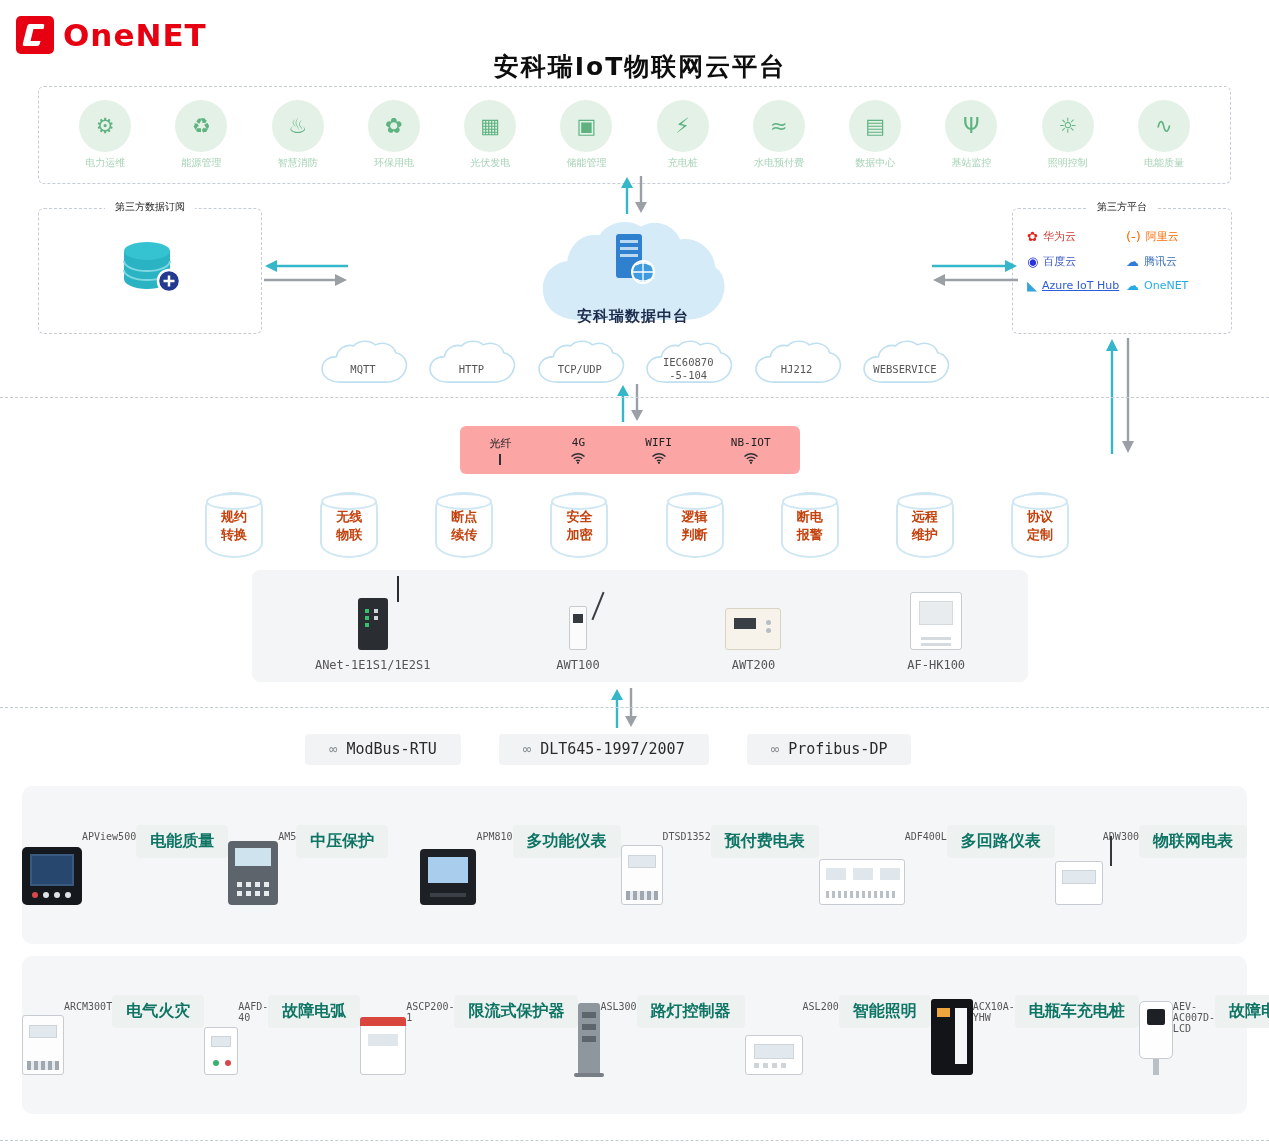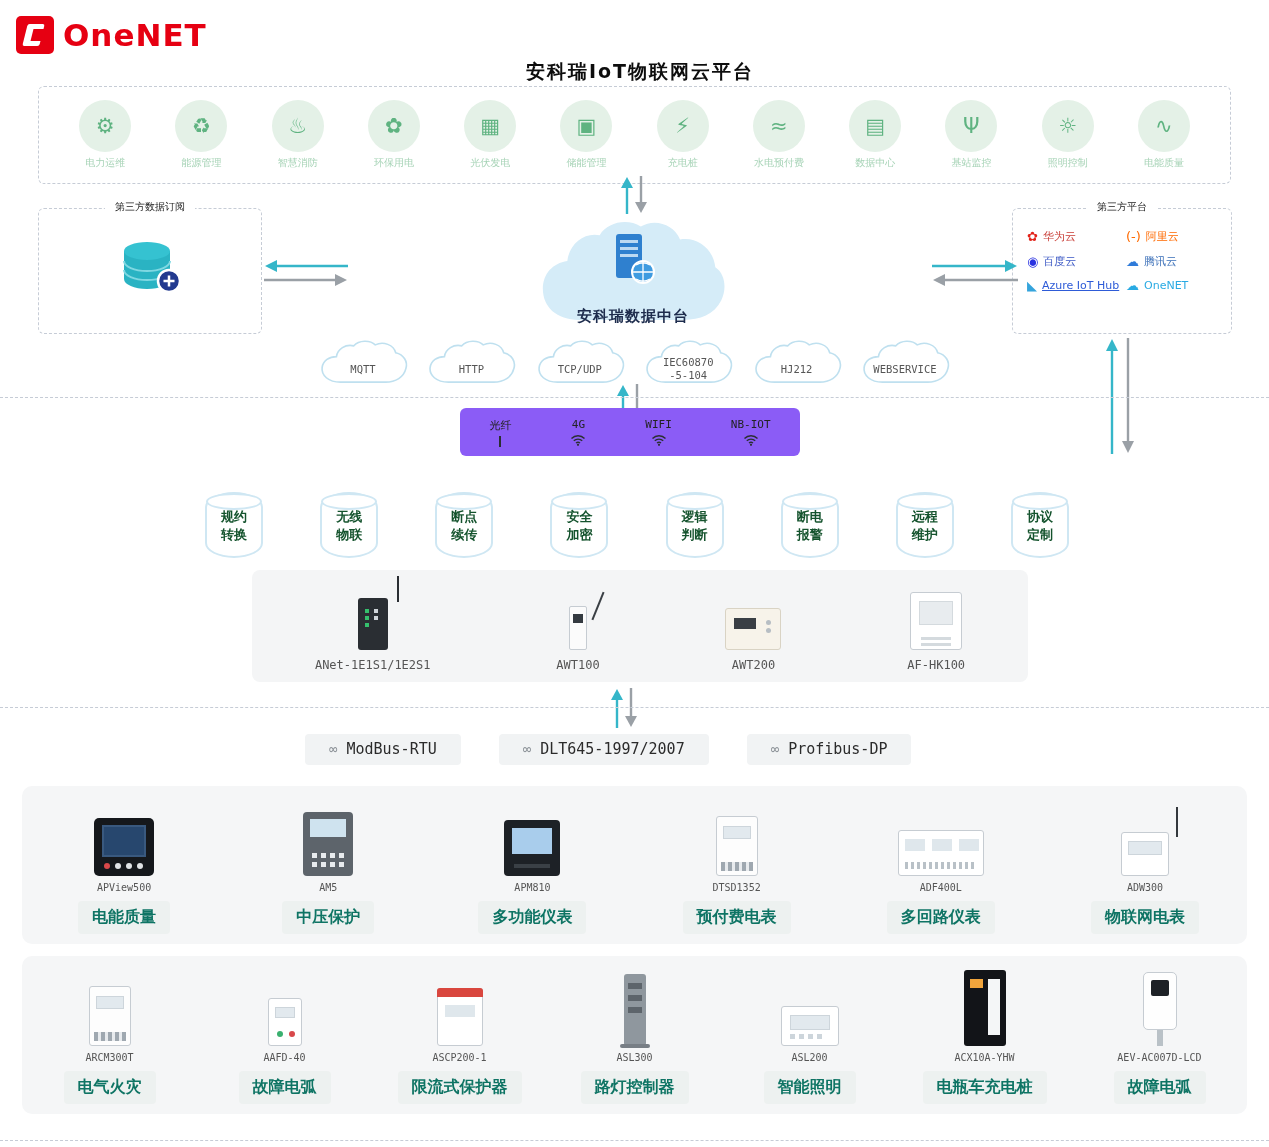--- a/index.html
+++ b/index.html
@@ -5,22 +5,22 @@
   html,body{margin:0;padding:0;background:#fff;}
   .stage{position:relative;width:1269px;height:1147px;background:#fff;overflow:hidden;
          font-family:"DejaVu Sans","Liberation Sans",sans-serif;color:#333;}
 
   
   .brand{position:absolute;left:16px;top:16px;display:flex;align-items:center;gap:9px;}
   .brand-mark{width:38px;height:38px;background:#e60012;border-radius:5px;position:relative;overflow:hidden;}
   .brand-mark::after{content:"";position:absolute;left:9px;top:8px;width:17px;height:22px;background:#fff;transform:skewX(-14deg);border-radius:2px;}
   .brand-mark::before{content:"";position:absolute;left:16px;top:13px;width:13px;height:12px;background:#e60012;transform:skewX(-14deg);z-index:1;}
   .brand-text{font-size:31px;font-weight:bold;color:#e60012;letter-spacing:1px;}
-  .title{position:absolute;left:0;right:0;top:50px;margin:9px;text-align:center;
-         font-size:19px;font-weight:bold;color:#0d0d0d;letter-spacing:2px;padding-left:11px;}
+  .title{position:absolute;left:0;right:0;top:50px;margin:0;text-align:center;
+         font-size:25px;font-weight:bold;color:#0d0d0d;letter-spacing:2px;padding-left:11px;}
 
   
   .dashed-box{position:absolute;border:1px dashed #c6ccd6;border-radius:6px;box-sizing:border-box;}
   .box-title{position:absolute;top:-9px;left:50%;transform:translateX(-50%);background:#fff;
              padding:0 10px;font-size:10px;color:#1c1c1c;white-space:nowrap;}
 
   
   .apps-box{left:38px;top:86px;width:1193px;height:98px;display:flex;align-items:center;
             justify-content:space-around;padding:0 18px;}
   .app{width:72px;text-align:center;}
@@ -51,34 +51,34 @@
   .pcloud svg{position:absolute;inset:0;width:100%;height:100%;}
   .pcloud .txt{position:absolute;inset:0;display:flex;flex-direction:column;align-items:center;
                justify-content:center;padding-top:9px;font-family:"DejaVu Sans Mono","Liberation Mono",monospace;
                font-size:10.5px;color:#555;line-height:1.2;}
 
   
   .hr-dash{position:absolute;left:0;right:0;border-top:1px dashed #c6ccd6;}
   .hr1{top:397px;} .hr2{top:707px;} .hr3{top:1140px;}
 
   
-  .conn{position:absolute;left:460px;top:408px;width:340px;height:48px;background:#8b5cf6;
+  .conn{position:absolute;left:460px;top:426px;width:340px;height:48px;background:#fca5a5;
         border-radius:6px;display:flex;align-items:center;justify-content:space-around;}
   .conn-item{display:flex;flex-direction:column;align-items:center;gap:3px;
              font-family:"DejaVu Sans Mono","Liberation Mono",monospace;font-size:11px;color:#222;}
   .icon-fiber{width:2px;height:11px;background:#2b2f33;display:block;}
 
   
   .cyls{position:absolute;left:205px;top:492px;width:864px;display:flex;justify-content:space-between;}
   .cyl{position:relative;width:58px;height:66px;background:#fff;border:2px solid #cfe7f3;
        border-radius:29px/15px;box-sizing:border-box;}
   .cyl::before{content:"";position:absolute;top:-1px;left:-1px;right:-1px;height:17px;background:#fff;
        border:2px solid #cfe7f3;border-radius:50%;box-sizing:border-box;}
   .cyl .t{position:relative;z-index:1;padding-top:14px;text-align:center;font-size:13px;
-          font-weight:bold;color:#14532d;line-height:1.4;}
+          font-weight:bold;color:#c2410c;line-height:1.4;}
 
   
   .gwbox{position:absolute;left:252px;top:570px;width:776px;height:112px;background:#f4f5f6;
          border-radius:8px;display:flex;justify-content:space-around;align-items:flex-end;
          padding-bottom:10px;box-sizing:border-box;}
   .gw{display:flex;flex-direction:column;align-items:center;}
   .gw-img{height:62px;display:flex;align-items:flex-end;justify-content:center;margin-bottom:8px;}
   .gw-name{font-family:"DejaVu Sans Mono","Liberation Mono",monospace;font-size:12px;color:#555;}
   .gdev{position:relative;box-sizing:border-box;}
   .g-anet{width:30px;height:52px;background:#2a2e33;border-radius:3px;}
@@ -99,21 +99,21 @@
   
   .busrow{position:absolute;left:305px;top:734px;display:flex;gap:38px;}
   .bus{height:31px;line-height:31px;background:#f1f3f4;border-radius:4px;padding:0 24px;
        font-family:"DejaVu Sans Mono","Liberation Mono",monospace;font-size:15px;color:#2b2b2b;white-space:nowrap;}
   .bus .link{color:#8a9096;margin-right:9px;font-size:14px;}
 
   
   .prodbox{position:absolute;left:22px;width:1225px;height:158px;background:#f5f6f7;border-radius:10px;
            display:flex;align-items:center;}
   .row1{top:786px;} .row2{top:956px;}
-  .prod{flex:1;display:flex;flex-direction:column;align-items:center;}
+  .prod{flex:1;display:flex;flex-direction:row;align-items:flex-start;}
   .p-img{height:80px;display:flex;align-items:flex-end;}
   .p-name{margin:6px 0 8px;font-family:"DejaVu Sans Mono","Liberation Mono",monospace;font-size:10px;color:#555;}
   .p-badge{background:#edf1f0;color:#0e7464;font-weight:bold;font-size:16px;padding:6px 14px;border-radius:4px;white-space:nowrap;}
 
   .dev{position:relative;box-sizing:border-box;}
   .dev-apview{width:60px;height:58px;background:#15181c;border-radius:5px;}
   .dev-apview::before{content:"";position:absolute;left:8px;top:7px;right:8px;height:32px;background:#27476e;box-shadow:inset 0 0 0 2px #39597f;}
   .dev-apview::after{content:"";position:absolute;left:10px;bottom:7px;width:6px;height:6px;border-radius:50%;background:#d8484a;
        box-shadow:11px 0 0 #e0e3e6,22px 0 0 #e0e3e6,33px 0 0 #e0e3e6;}
   .dev-am5{width:50px;height:64px;background:#5d646b;border-radius:4px;}

